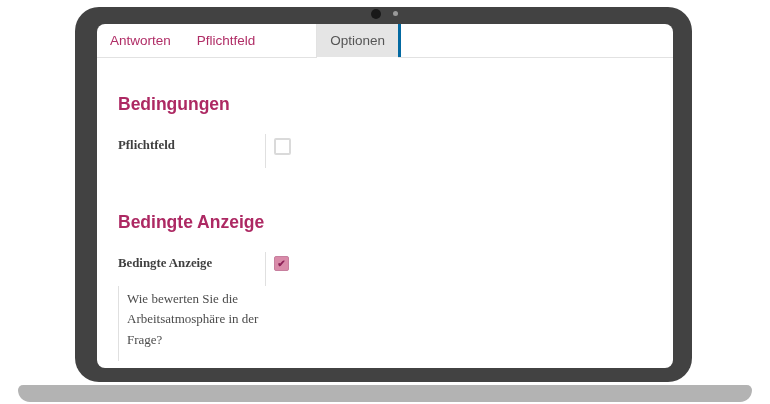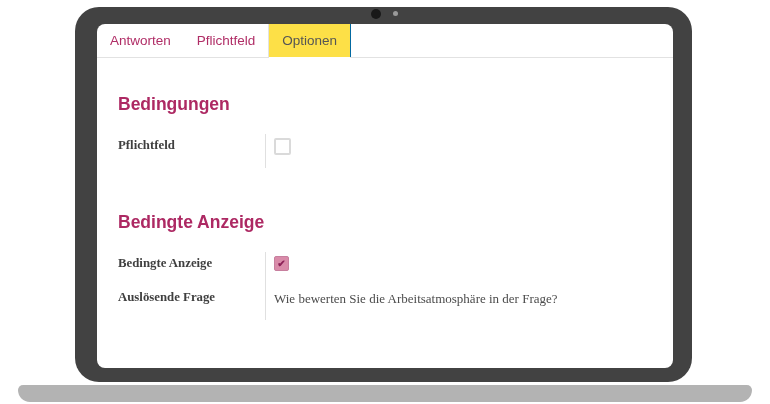--- a/index.html
+++ b/index.html
@@ -53,22 +53,23 @@
     padding: 0 13px;
     font-size: 13.5px;
     color: #b02d66;
     cursor: pointer;
     position: relative;
     white-space: nowrap;
   }
   .tab.active {
     color: #555555;
     border-left: 1px solid #e2e2e2;
-    border-right: 1px solid #0369a1;
-    background: #fde047;
+    border-right: 3px solid #0369a1;
+    background: #e5e5e5;
+    margin-left: 48px;
   }
   .tab.active::after {
     content: "";
     position: absolute; left: 0; right: 0; bottom: -1px; height: 1px;
     background: #ffffff;
   }
 
   
   .content { padding: 36px 8px 0 21px; }
   .section-title {
@@ -151,21 +152,20 @@
           <h2 class="section-title">Bedingte Anzeige</h2>
           <div class="field-table">
 
             <div class="f-label">Bedingte Anzeige</div>
             <div class="f-value">
               <span class="checkbox checked">
                 <span>✔</span>
               </span>
             </div>
 
-            <div class="f-label">Auslösende Frage</div>
             <div class="f-value">Wie bewerten Sie die Arbeitsatmosphäre in der Frage?</div>
 
 
           </div>
         </div>
 
       </div>
     </div>
   </div>
 

